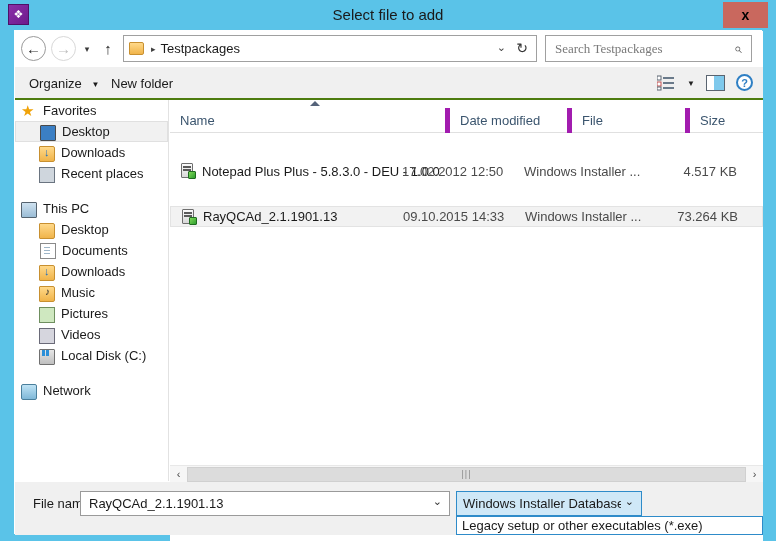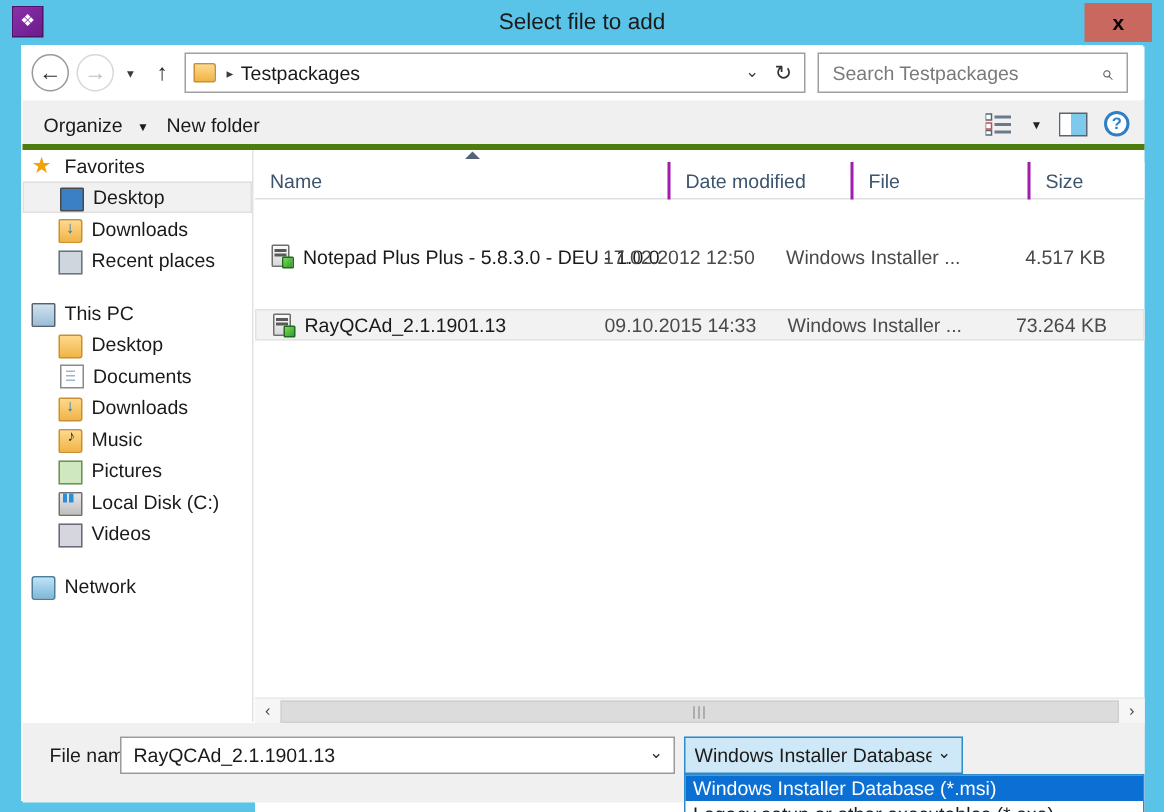--- a/index.html
+++ b/index.html
@@ -107,37 +107,37 @@
     position: absolute; left: 530px; top: 4px;
     width: 207px; height: 27px;
     border: 1px solid #a0a0a0;
     background: #ffffff;
     display: flex; align-items: center;
   }
   #search-input {
     border: none; outline: none;
     margin-left: 7px;
     width: 170px;
-    font-family: Liberation Sans, sans-serif;
+    font-family: Liberation Serif, serif;
     font-size: 13px; color: #555;
     background: transparent;
   }
   #search-input::placeholder { color: #7a7a7a; }
   #search-icon {
     position: absolute; right: 9px; top: 4px;
     font-size: 14px; color: #555;
     transform: scaleX(-1);
   }
 
   
   #cmdbar {
     position: absolute; left: 0; top: 36px;
     width: 748px; height: 33px;
     background: #f0f0f0;
-    border-bottom: 4px solid #4d7c0f;
+    border-bottom: 2px solid #4d7c0f;
   }
   #organize-btn {
     position: absolute; left: 8px; top: 6px;
     height: 21px; line-height: 21px;
     font-size: 13px; color: #1a1a1a;
     padding: 0 6px; cursor: pointer;
   }
   #organize-caret { font-size: 8px; margin-left: 6px; vertical-align: middle; }
   #newfolder-btn {
     position: absolute; left: 90px; top: 6px;
@@ -272,21 +272,21 @@
     position: absolute; left: 0; top: 8px;
     width: 593px; height: 25px;
     background: #ffffff;
     border-bottom: 1px solid #e0e0e0;
   }
   .colh {
     position: absolute; top: 0;
     height: 25px; line-height: 25px;
     font-size: 13px; color: #3b556e;
     padding-left: 10px;
-    border-left: 2px solid #a21caf;
+    border-left: 5px solid #a21caf;
     cursor: pointer;
   }
   .colh.first { border-left: none; }
 
   #rows { position: absolute; left: 0; top: 37px; width: 593px; }
   .frow {
     position: relative;
     height: 21px;
     display: flex; align-items: center;
     font-size: 13px; color: #1a1a1a;
@@ -508,26 +508,26 @@
       </div>
       <div class="side-item indent1">
         <span class="ico ic-folder music"></span>
         <span>Music</span>
       </div>
       <div class="side-item indent1">
         <span class="ico ic-pictures"></span>
         <span>Pictures</span>
       </div>
       <div class="side-item indent1">
+        <span class="ico ic-video"></span>
+        <span>Videos</span>
+      </div>
+      <div class="side-item indent1">
         <span class="ico ic-disk"></span>
         <span>Local Disk (C:)</span>
-      </div>
-      <div class="side-item indent1">
-        <span class="ico ic-video"></span>
-        <span>Videos</span>
       </div>
 
       <div class="side-spacer"></div>
 
       <div class="side-item">
         <span class="ico ic-network"></span>
         <span>Network</span>
       </div>
     </div>
 
@@ -580,20 +580,19 @@
         <input id="filename-input" type="text" value="RayQCAd_2.1.1901.13" style="">
         <span id="filename-caret">⌄</span>
       </div>
 
       <div id="filter-combo">
         <span id="filter-combo-text">Windows Installer Database (*.r</span>
         <span id="filter-combo-caret">⌄</span>
       </div>
 
       <div id="filter-dropdown">
-        <div class="dd-item selected">Windows Installer Database (*.msi)</div>
         <div class="dd-item">Legacy setup or other executables (*.exe)</div>
 
       </div>
     </div>
 
   </div>
 </div>
 
 </body></html>

